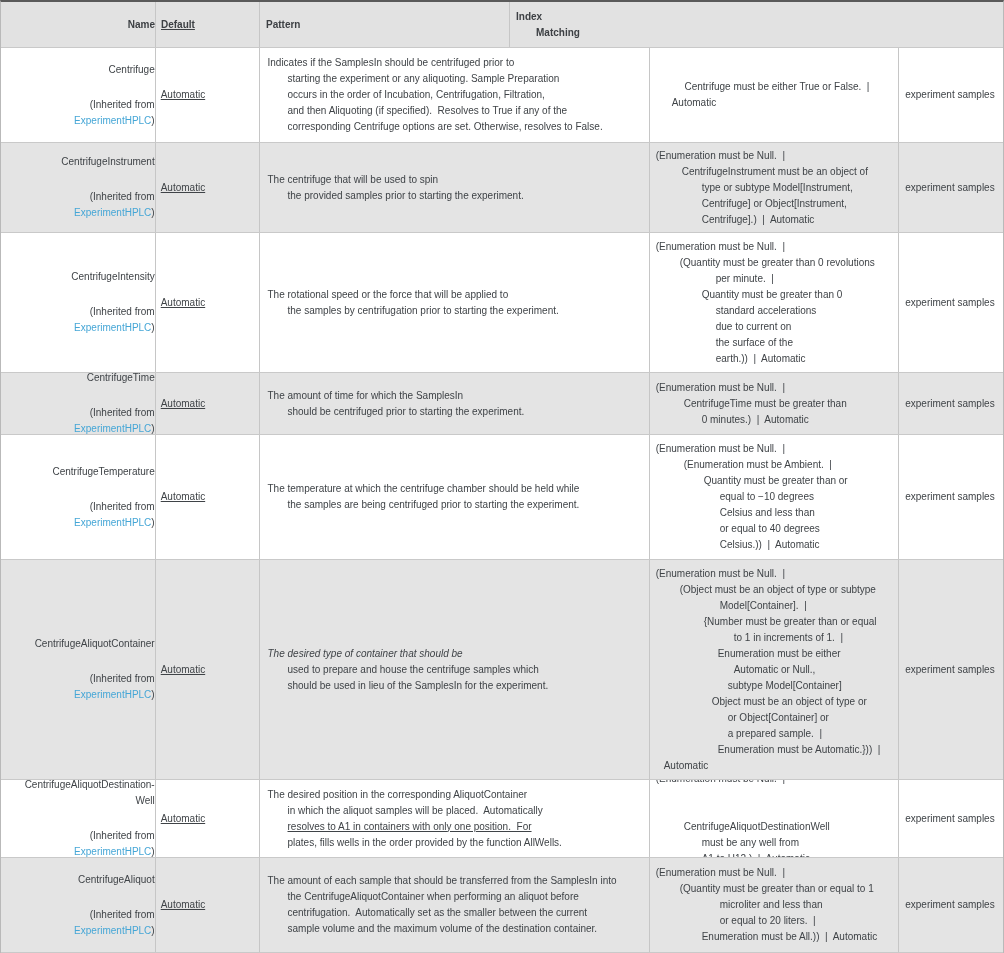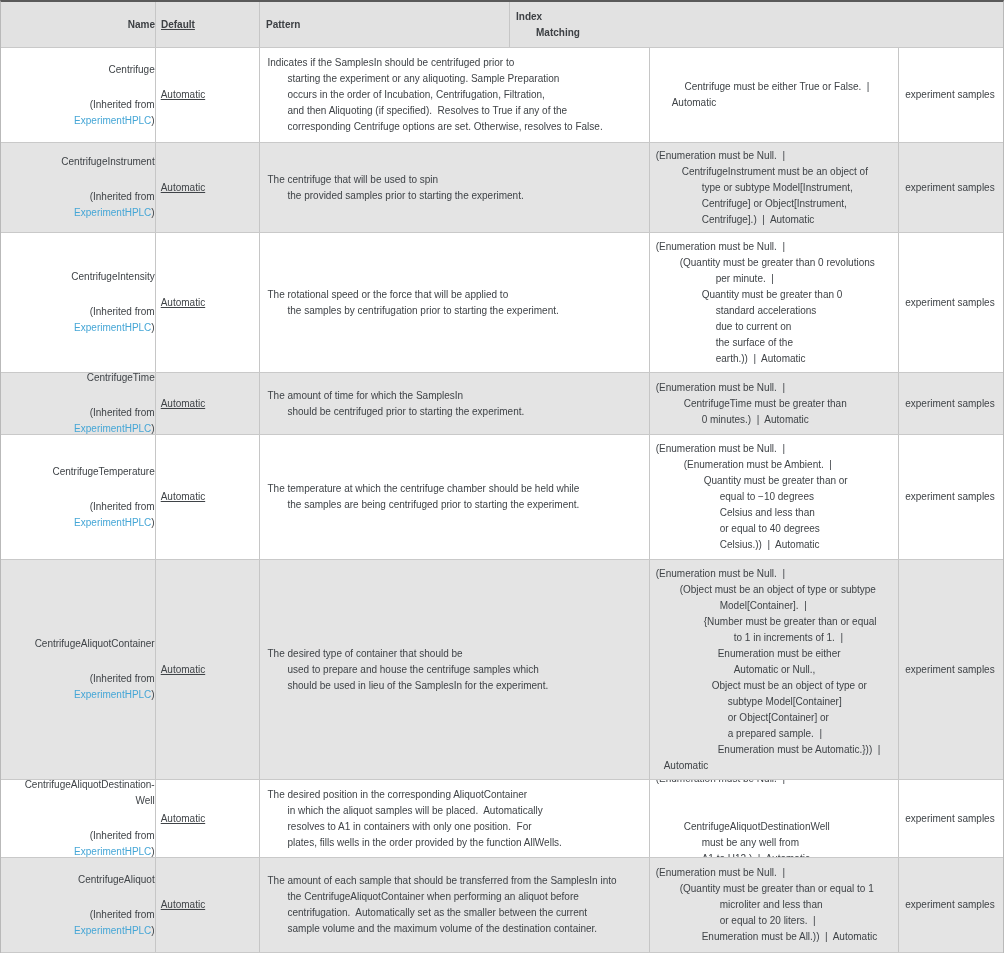--- a/index.html
+++ b/index.html
@@ -181,34 +181,34 @@
       <div class="row shaded" style="height: 220px; background: rgb(228, 228, 228);">
         <div class="cell c-name">
           <div class="line" style="padding-left: 0px;">CentrifugeAliquotContainer</div>
           <div class="line inh" style="padding-left: 3px;">(Inherited from</div>
           <div class="line" style="padding-left: 10px;"><span class="link" style="color: rgb(69, 166, 214);">ExperimentHPLC</span><span>)</span></div>
         </div>
         <div class="cell c-default">
           <div class="line" style="padding-left: 0px;">Automatic</div>
         </div>
         <div class="cell c-desc">
-          <div class="line" style="padding-left: 0px;">The desired type of container that should be</div>
+          <div class="line" style="padding-left: 0px; font-style: italic;">The desired type of container that should be</div>
           <div class="line" style="padding-left: 20px;">used to prepare and house the centrifuge samples which</div>
           <div class="line" style="padding-left: 20px;">should be used in lieu of the SamplesIn for the experiment.</div>
         </div>
         <div class="cell c-pattern">
           <div class="line" style="padding-left: 0px;">(Enumeration must be Null.  |</div>
           <div class="line" style="padding-left: 24px;">(Object must be an object of type or subtype</div>
           <div class="line" style="padding-left: 64px;">Model[Container].  |</div>
           <div class="line" style="padding-left: 48px;">{Number must be greater than or equal</div>
           <div class="line" style="padding-left: 78px;">to 1 in increments of 1.  |</div>
           <div class="line" style="padding-left: 62px;">Enumeration must be either</div>
           <div class="line" style="padding-left: 78px;">Automatic or Null.,</div>
+          <div class="line" style="padding-left: 72px;">subtype Model[Container]</div>
           <div class="line" style="padding-left: 56px;">Object must be an object of type or</div>
-          <div class="line" style="padding-left: 72px;">subtype Model[Container]</div>
           <div class="line" style="padding-left: 72px;">or Object[Container] or</div>
           <div class="line" style="padding-left: 72px;">a prepared sample.  |</div>
           <div class="line" style="padding-left: 62px;">Enumeration must be Automatic.}))  |</div>
           <div class="line" style="padding-left: 8px;">Automatic</div>
         </div>
         <div class="cell c-index">
           <div class="line" style="padding-left: 0px;">experiment samples</div>
         </div>
       </div>
       <div class="row" style="height: 78px;">
@@ -217,21 +217,21 @@
           <div class="line" style="padding-left: 36px;">Well</div>
           <div class="line inh" style="padding-left: 3px;">(Inherited from</div>
           <div class="line" style="padding-left: 10px;"><span class="link" style="color: rgb(69, 166, 214);">ExperimentHPLC</span><span>)</span></div>
         </div>
         <div class="cell c-default">
           <div class="line" style="padding-left: 0px;">Automatic</div>
         </div>
         <div class="cell c-desc">
           <div class="line" style="padding-left: 0px;">The desired position in the corresponding AliquotContainer</div>
           <div class="line" style="padding-left: 20px;">in which the aliquot samples will be placed.  Automatically</div>
-          <div class="line" style="padding-left: 20px;">resolves to A1 in containers with only one position.  For</div>
+          <div class="line" style="padding-left: 20px; text-decoration: underline;">resolves to A1 in containers with only one position.  For</div>
           <div class="line" style="padding-left: 20px;">plates, fills wells in the order provided by the function AllWells.</div>
         </div>
         <div class="cell c-pattern">
           <div class="line" style="padding-left: 0px;">(Enumeration must be Null.  |</div>
           <div class="line" style="padding-left: 28px; margin-top: 32px;">CentrifugeAliquotDestinationWell</div>
           <div class="line" style="padding-left: 46px;">must be any well from</div>
           <div class="line" style="padding-left: 46px;">A1 to H12.)  |  Automatic</div>
         </div>
         <div class="cell c-index">
           <div class="line" style="padding-left: 0px;">experiment samples</div>

